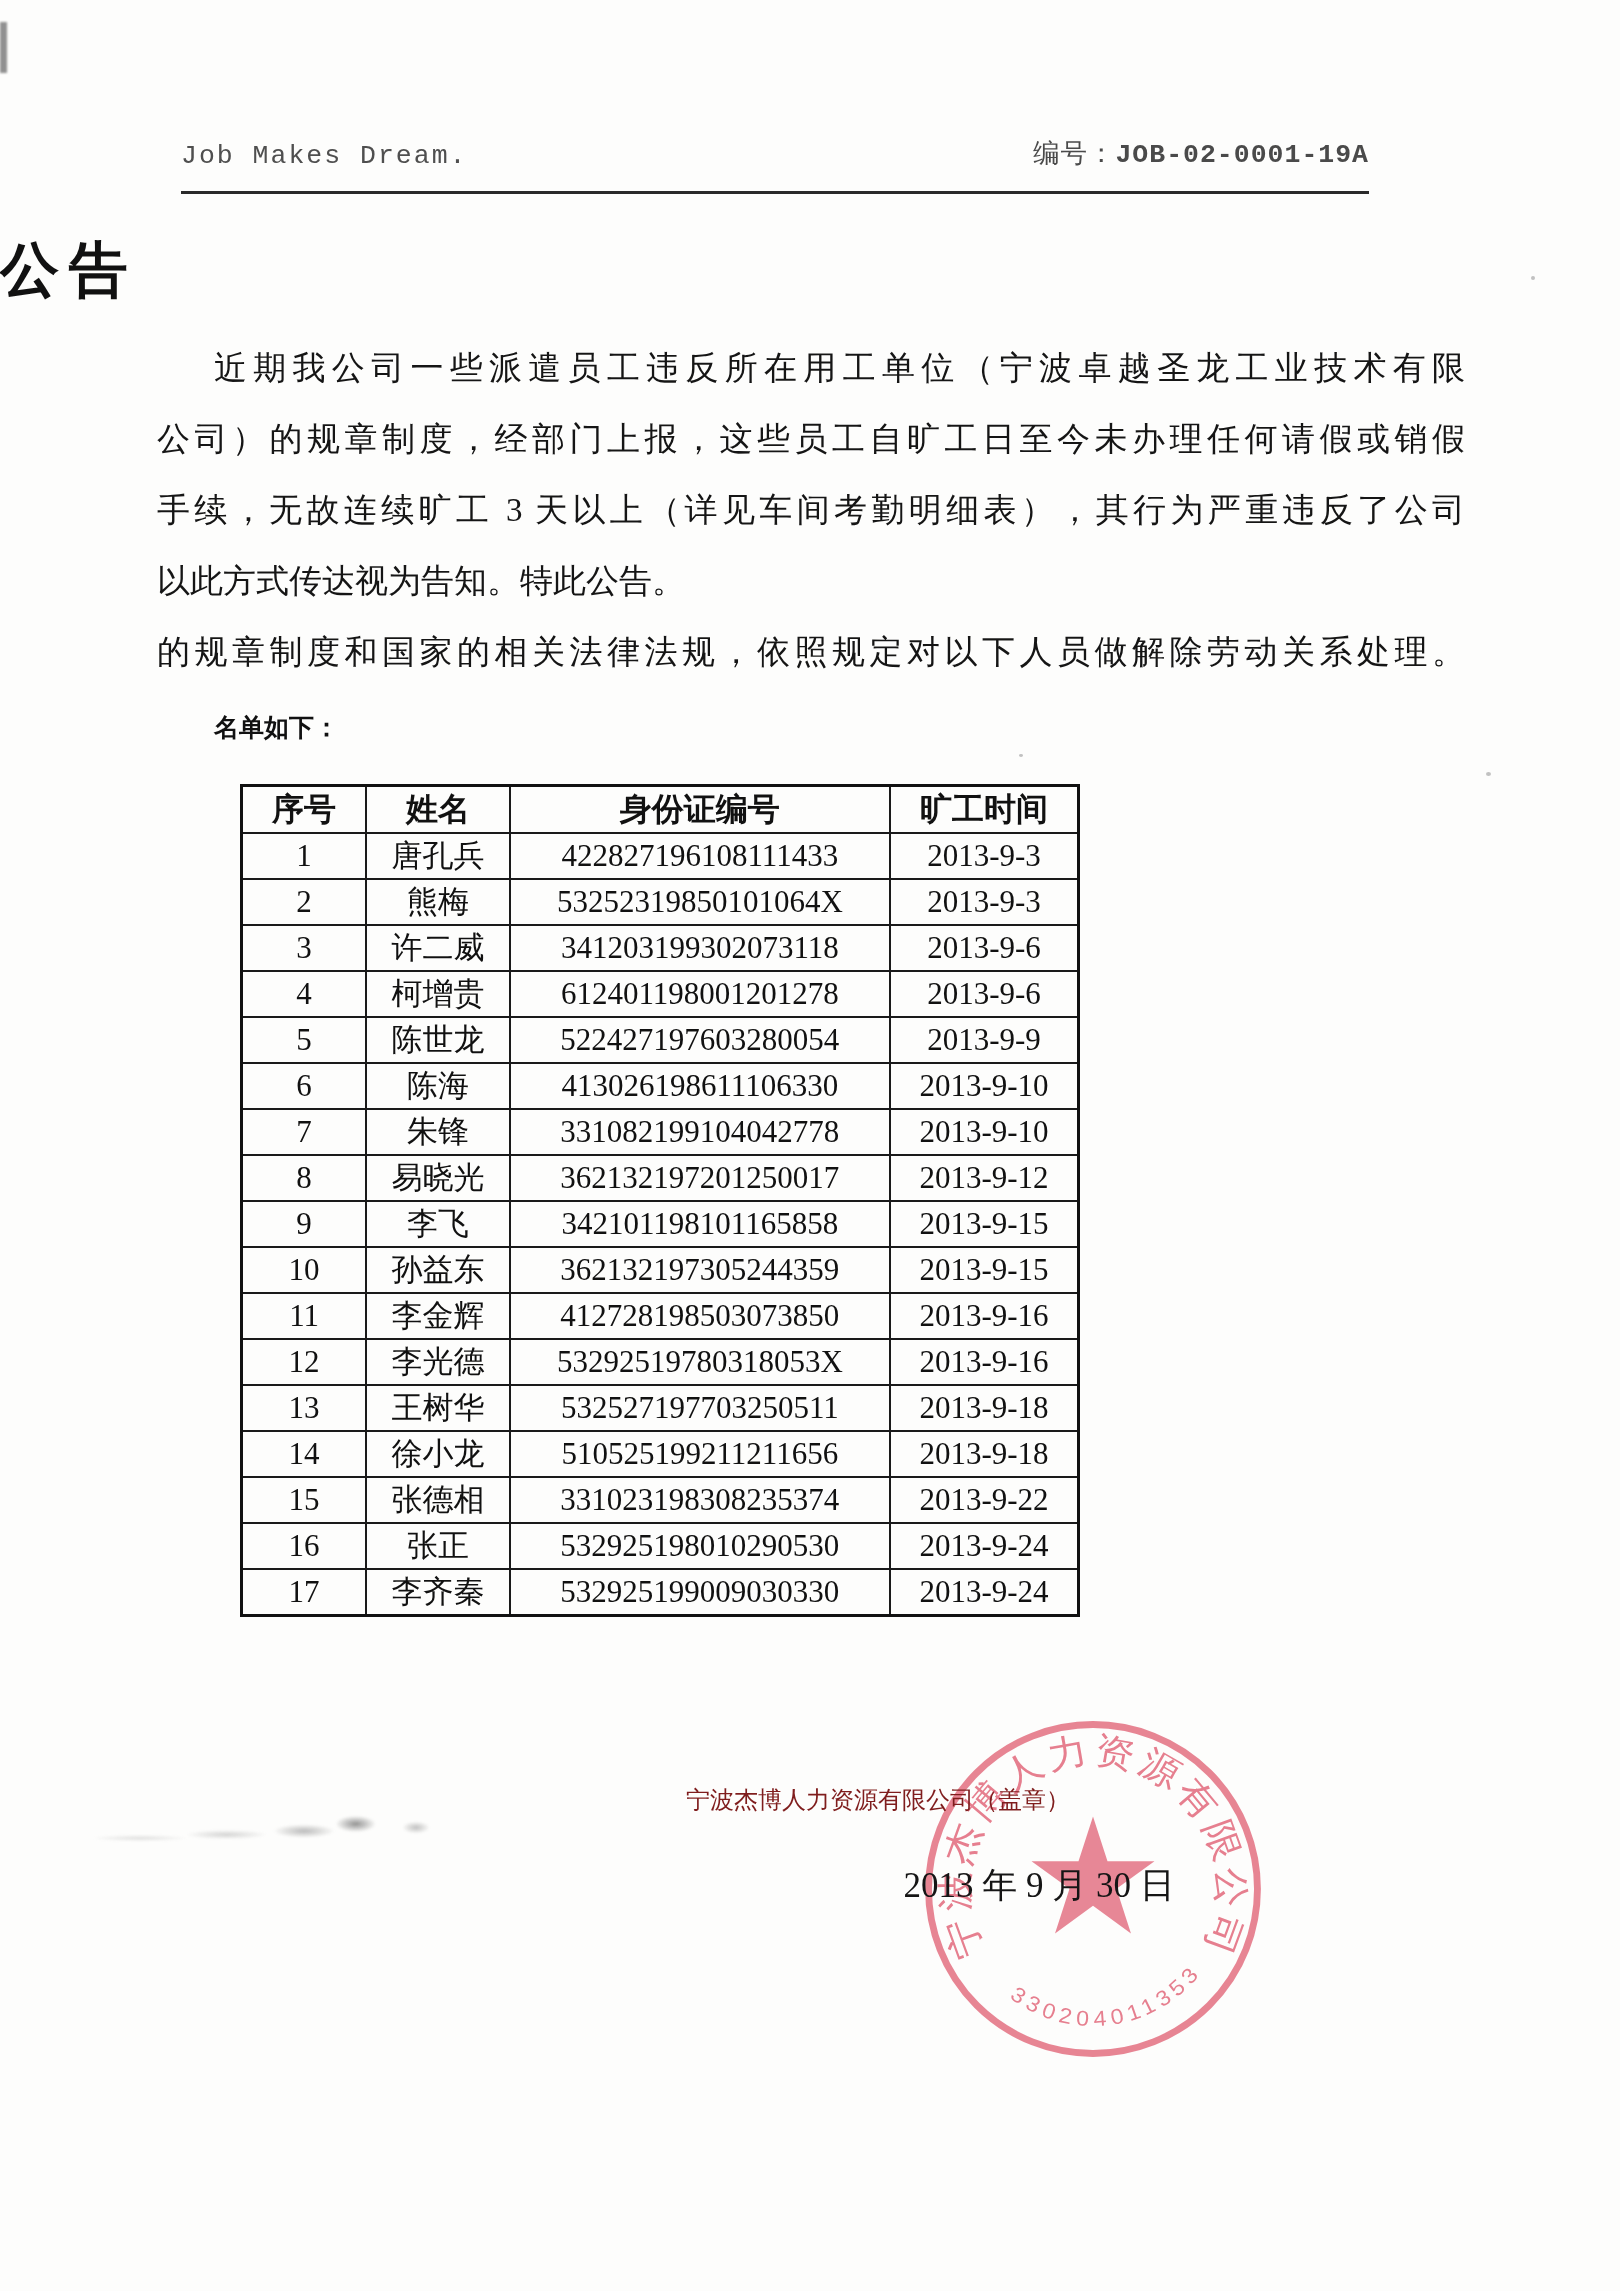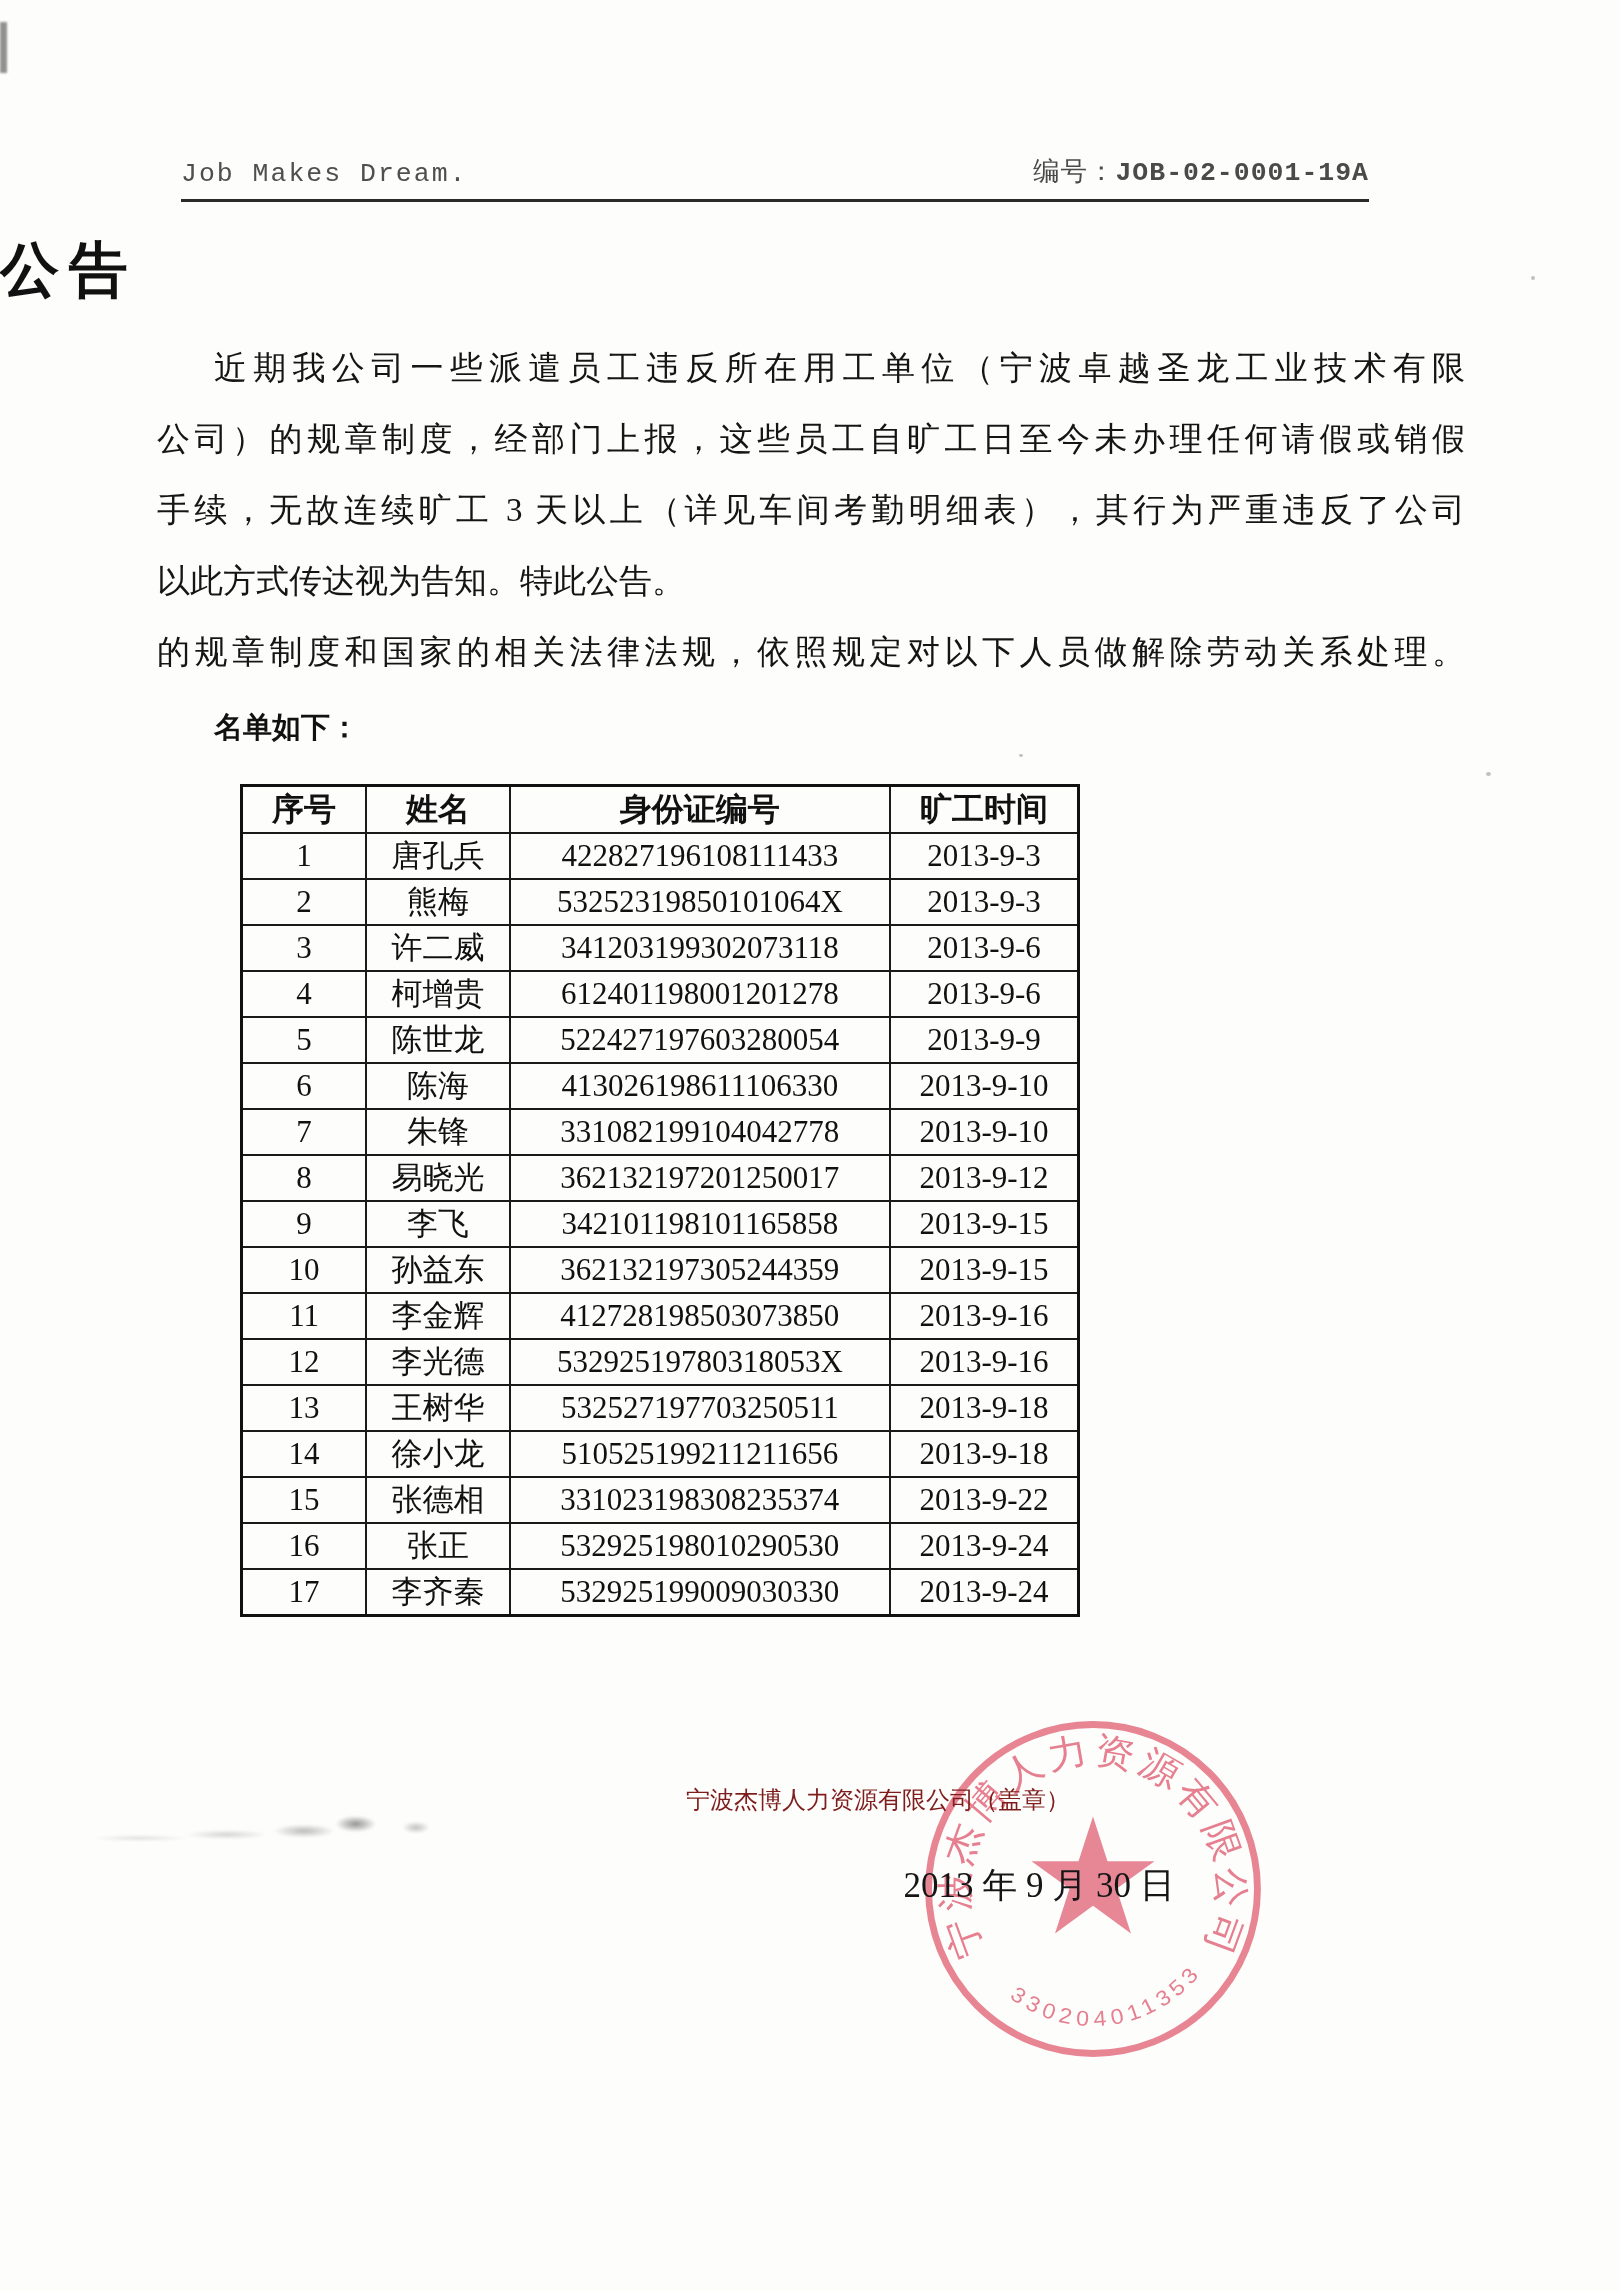--- a/index.html
+++ b/index.html
@@ -38,28 +38,28 @@
     filter: blur(1.2px);
   }
   .speck { position: absolute; background: #9a9a9a; border-radius: 50%; opacity: .6; }
   .speck.s1 { left: 1486px; top: 772px; width: 4.9px; height: 3.9px; }
   .speck.s2 { left: 1531px; top: 276px; width: 3.9px; height: 3.9px; }
   .speck.s3 { left: 1019px; top: 754px; width: 3.9px; height: 2.9px; }
 
   
   .header {
     position: absolute;
-    left: 181px; top: 153px;
+    left: 181px; top: 145px;
     width: 1188px;
     height: 49px;
     display: flex;
     justify-content: space-between;
     align-items: flex-end;
     border-bottom: 3.9px solid #2a2a2a;
-    padding-bottom: 10px;
+    padding-bottom: 20px;
   }
   .slogan {
     font-family: "Liberation Mono", "DejaVu Sans Mono", monospace;
     font-size: 26.5px;
     color: #4f4f4f;
     letter-spacing: 2px;
   }
   .doc-number {
     font-size: 26.5px;
     color: #4a4a4a;
@@ -98,21 +98,21 @@
     text-align-last: justify;
     white-space: nowrap;
   }
   .body-line.first { padding-left: 57px; }
   .body-line.last { text-align-last: left; }
 
   .list-intro {
     position: absolute;
     left: 214px; top: 692px;
     font-family: "Liberation Sans", "DejaVu Sans", sans-serif;
-    font-size: 29px;
+    font-size: 25px;
     font-weight: bold;
     line-height: 71px;
     color: #111;
   }
 
   
   table.roster {
     position: absolute;
     left: 240px; top: 784px;
     width: 840px;

